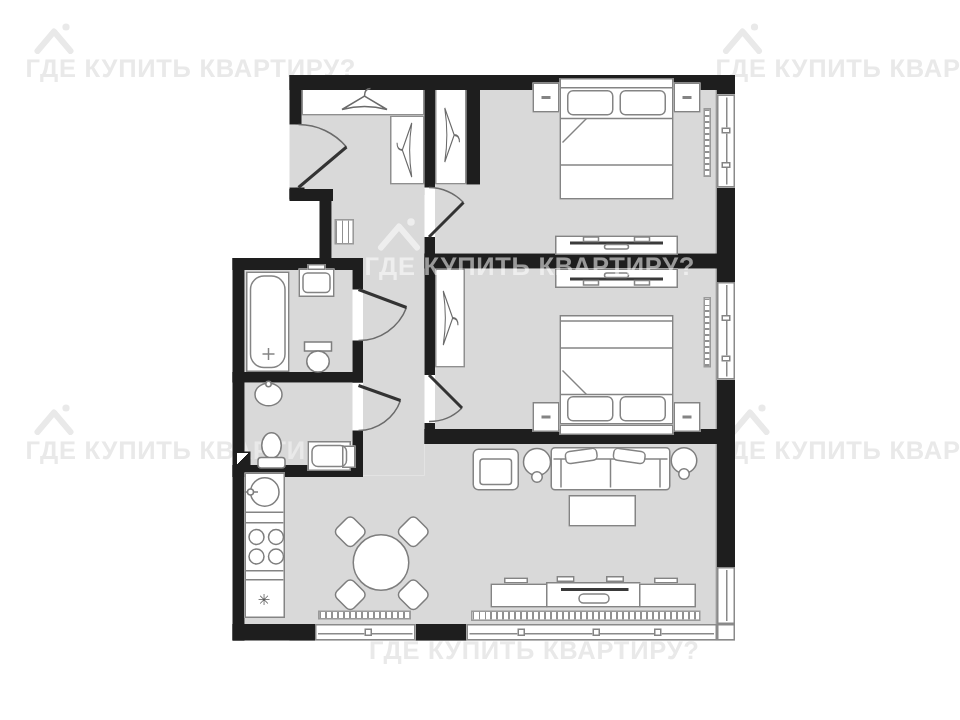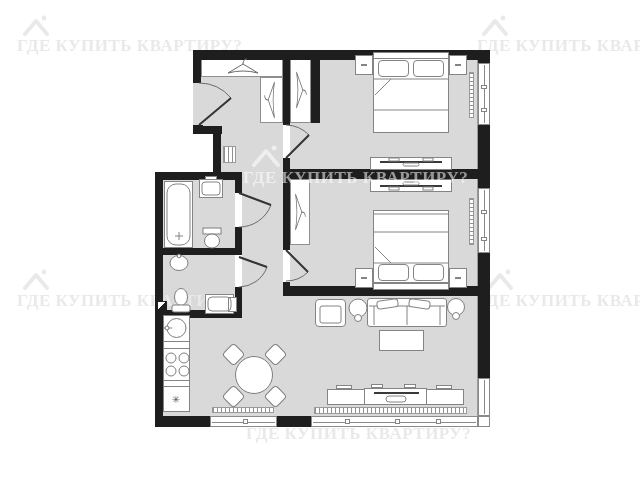--- a/index.html
+++ b/index.html
@@ -1,17 +1,17 @@
 <!DOCTYPE html>
 <html><head>
 <meta charset="utf-8">
 <style>
   html,body{margin:0;padding:0;background:#fff;}
   #stage{position:relative;width:640px;height:480px;background:#ffffff;overflow:hidden;
-         font-family:Liberation Serif, serif;}
+         font-family:Liberation Sans, sans-serif;}
   .fl{position:absolute;background:#d9d9d9;}
   .w{position:absolute;background:#1e1e1e;z-index:20;}
   .fu{position:absolute;background:#fff;border:1px solid #848484;box-sizing:border-box;z-index:30;}
   .cl{position:absolute;background:#fff;border:1px solid #8f8f8f;box-sizing:border-box;z-index:12;}
   .win{position:absolute;background:#fff;border:1px solid #8a8a8a;box-sizing:border-box;z-index:25;}
   .sill{position:absolute;background:#fff;border:1px solid #9a9a9a;box-sizing:border-box;z-index:15;}
   .glv{position:absolute;left:50%;top:1px;bottom:1px;width:1px;background:#8a8a8a;}
   .glh{position:absolute;top:50%;left:1px;right:1px;height:1px;background:#8a8a8a;}
   .radv{position:absolute;background:repeating-linear-gradient(to bottom,#909090 0 1px,#ffffff 1px 4px);
         border:1px solid #9a9a9a;box-sizing:border-box;z-index:26;}

